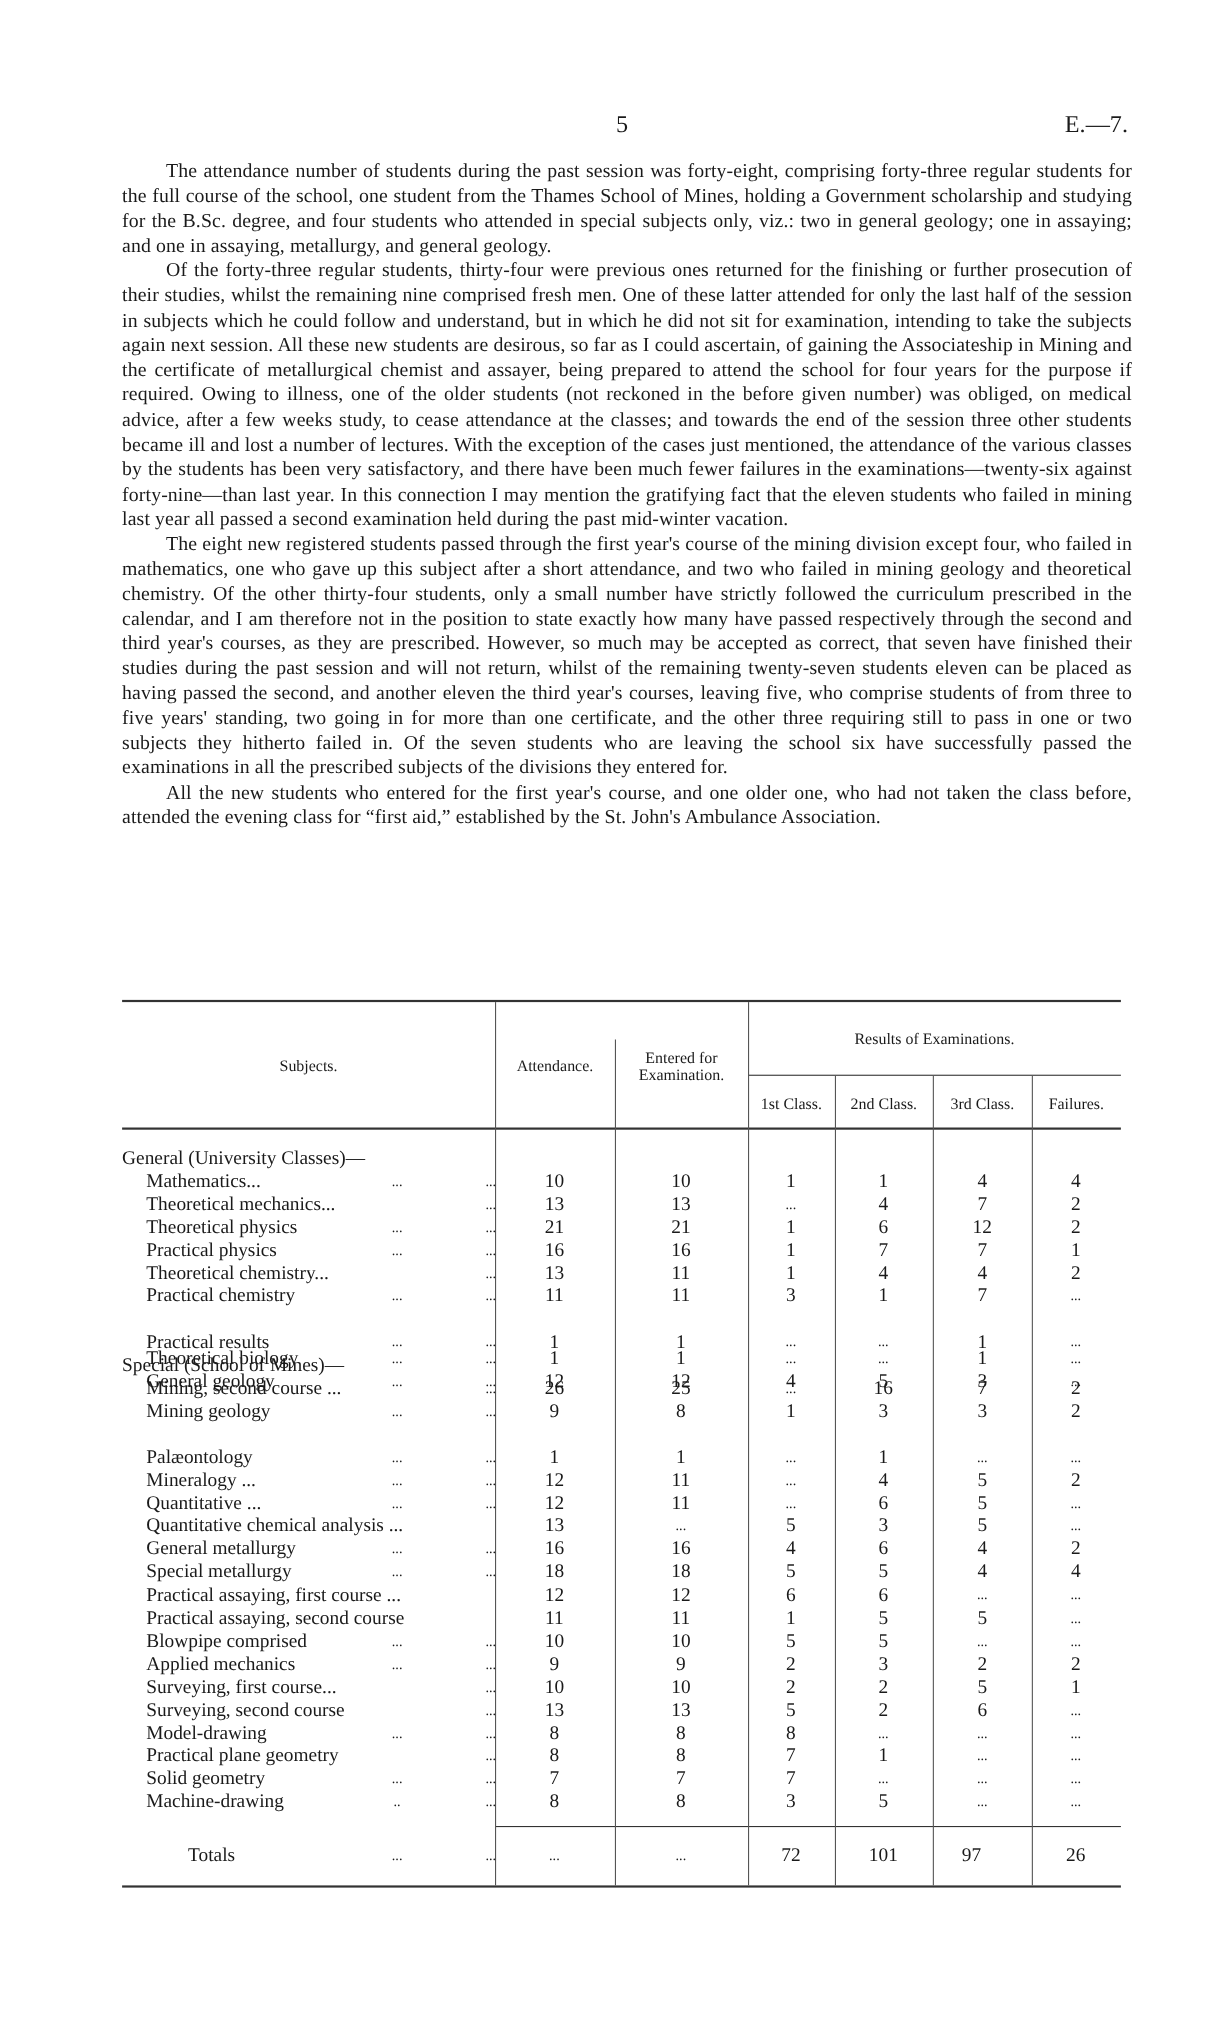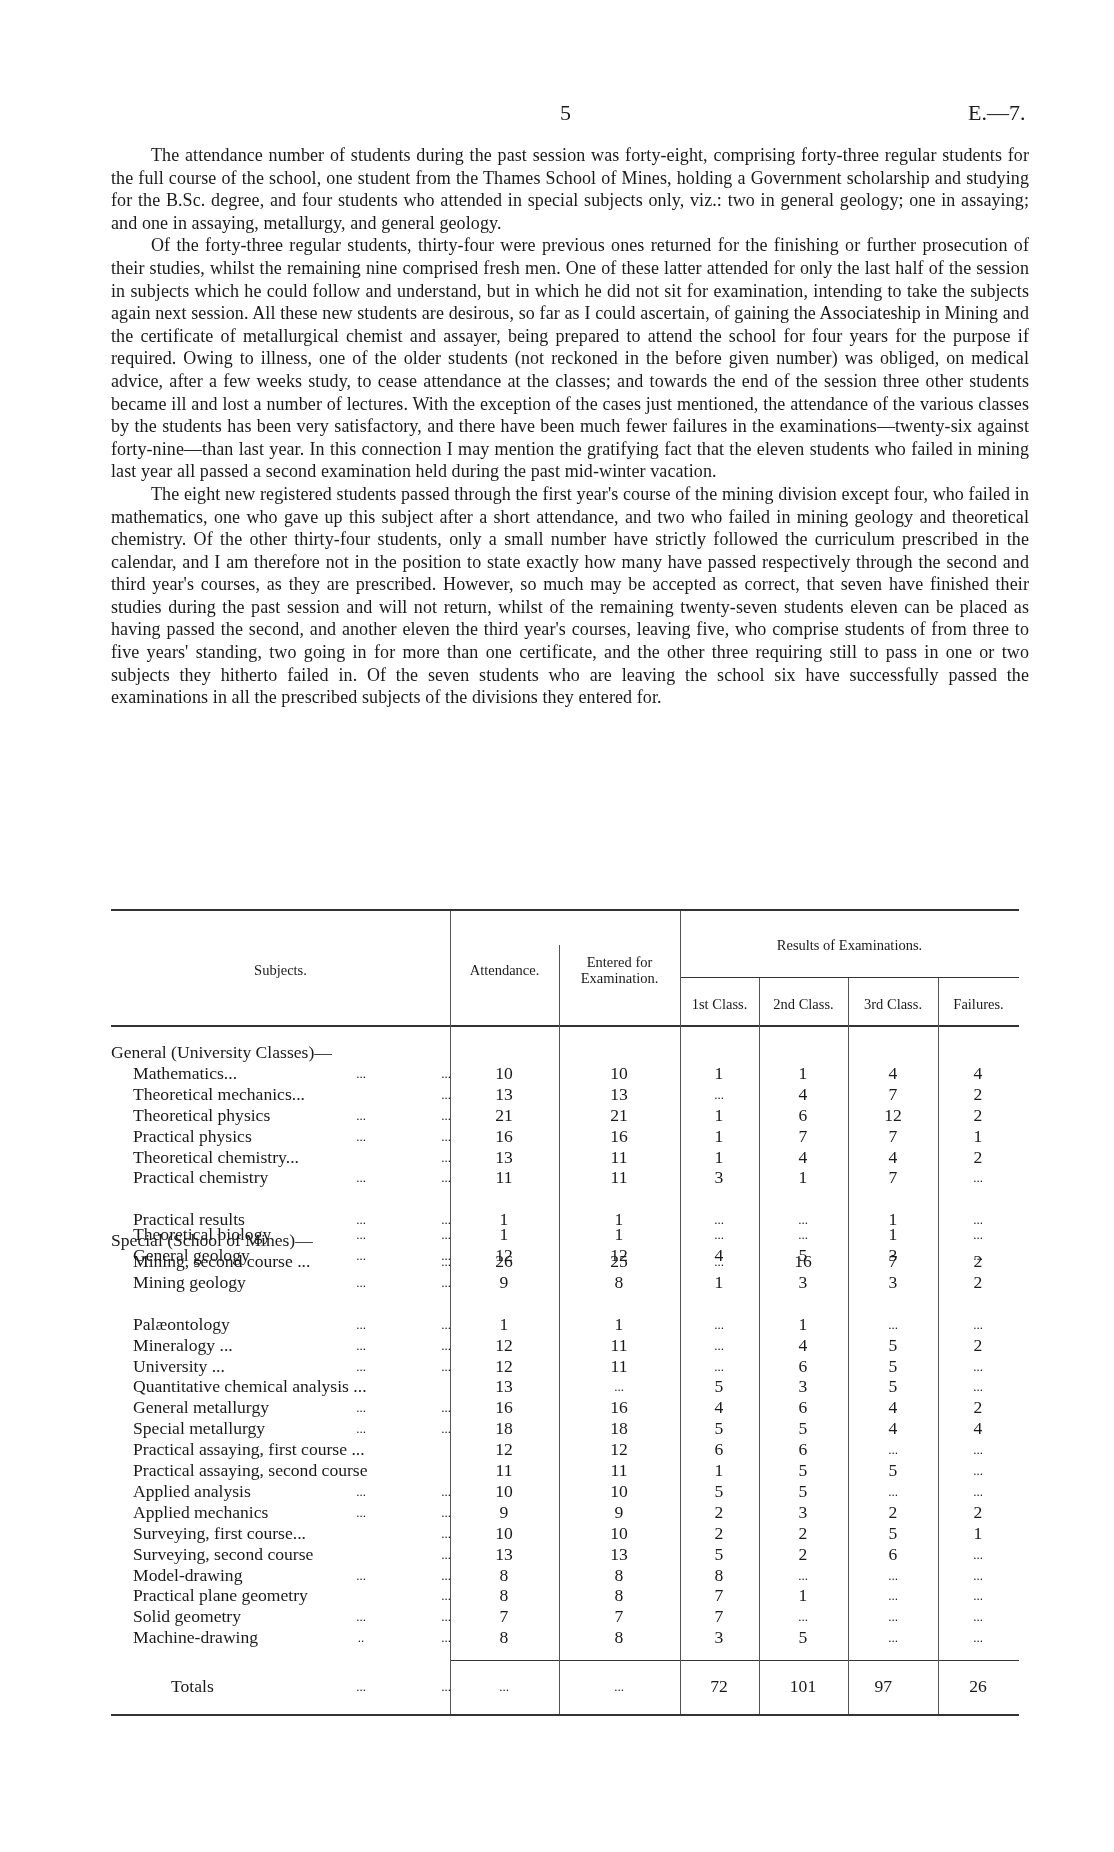--- a/index.html
+++ b/index.html
@@ -32,20 +32,21 @@
 </head>
 <body>
 
 <div id="page-num" class="hdr">5</div>
 <div id="doc-code" class="hdr">E.—7.</div>
 
 <div id="body-text">
   <p>The attendance number of students during the past session was forty-eight, comprising forty-three regular students for the full course of the school, one student from the Thames School of Mines, holding a Government scholarship and studying for the B.Sc. degree, and four students who attended in special subjects only, viz.: two in general geology; one in assaying; and one in assaying, metallurgy, and general geology.</p>
   <p>Of the forty-three regular students, thirty-four were previous ones returned for the finishing or further prosecution of their studies, whilst the remaining nine comprised fresh men. One of these latter attended for only the last half of the session in subjects which he could follow and understand, but in which he did not sit for examination, intending to take the subjects again next session. All these new students are desirous, so far as I could ascertain, of gaining the Associateship in Mining and the certificate of metallurgical chemist and assayer, being prepared to attend the school for four years for the purpose if required. Owing to illness, one of the older students (not reckoned in the before given number) was obliged, on medical advice, after a few weeks study, to cease attendance at the classes; and towards the end of the session three other students became ill and lost a number of lectures. With the exception of the cases just mentioned, the attendance of the various classes by the students has been very satisfactory, and there have been much fewer failures in the examinations—twenty-six against forty-nine—than last year. In this connection I may mention the gratifying fact that the eleven students who failed in mining last year all passed a second examination held during the past mid-winter vacation.</p>
   <p>The eight new registered students passed through the first year's course of the mining division except four, who failed in mathematics, one who gave up this subject after a short attendance, and two who failed in mining geology and theoretical chemistry. Of the other thirty-four students, only a small number have strictly followed the curriculum prescribed in the calendar, and I am therefore not in the position to state exactly how many have passed respectively through the second and third year's courses, as they are prescribed. However, so much may be accepted as correct, that seven have finished their studies during the past session and will not return, whilst of the remaining twenty-seven students eleven can be placed as having passed the second, and another eleven the third year's courses, leaving five, who comprise students of from three to five years' standing, two going in for more than one certificate, and the other three requiring still to pass in one or two subjects they hitherto failed in. Of the seven students who are leaving the school six have successfully passed the examinations in all the prescribed subjects of the divisions they entered for.</p>
+  <p>All the new students who entered for the first year's course, and one older one, who had not taken the class before, attended the evening class for “first aid,” established by the St. John's Ambulance Association.</p>
 </div>
 
 <div>
   <div class="rule" style="left:111px; top:909px; width:908px;"></div>
   <div class="rule" style="left:111px; top:1025px; width:908px;"></div>
   <div class="rule" style="left:680px; top:977px; width:339px; height:1px;"></div>
   <div class="rule" style="left:450px; top:1660px; width:569px; height:1px;"></div>
   <div class="rule" style="left:111px; top:1714px; width:908px;"></div>
 
   <div class="vline" style="left:450px; top:911px; height:803px;"></div>
@@ -208,21 +209,21 @@
         <span class="dots1">...</span>
         <span class="dots2">...</span>
         <span class="c" style="left: 358px; width: 70px;">12</span>
         <span class="c" style="left: 473px; width: 70px;">11</span>
         <span class="c dots" style="left: 573px; width: 70px;">...</span>
         <span class="c" style="left: 657px; width: 70px;">4</span>
         <span class="c" style="left: 747px; width: 70px;">5</span>
         <span class="c" style="left: 832px; width: 70px;">2</span>
       </div>
       <div class="row" style="top: 1355.5px;">
-        <span class="subj indent">University ...</span>
+        <span class="subj indent">Quantitative ...</span>
         <span class="dots1">...</span>
         <span class="dots2">...</span>
         <span class="c" style="left: 358px; width: 70px;">12</span>
         <span class="c" style="left: 473px; width: 70px;">11</span>
         <span class="c dots" style="left: 573px; width: 70px;">...</span>
         <span class="c" style="left: 657px; width: 70px;">6</span>
         <span class="c" style="left: 747px; width: 70px;">5</span>
         <span class="c dots" style="left: 832px; width: 70px;">...</span>
       </div>
       <div class="row" style="top: 1376.4px;">
@@ -268,21 +269,21 @@
       <div class="row" style="top: 1460px;">
         <span class="subj indent">Practical assaying, second course</span>
         <span class="c" style="left: 358px; width: 70px;">11</span>
         <span class="c" style="left: 473px; width: 70px;">11</span>
         <span class="c" style="left: 573px; width: 70px;">1</span>
         <span class="c" style="left: 657px; width: 70px;">5</span>
         <span class="c" style="left: 747px; width: 70px;">5</span>
         <span class="c dots" style="left: 832px; width: 70px;">...</span>
       </div>
       <div class="row" style="top: 1480.9px;">
-        <span class="subj indent">Applied analysis</span>
+        <span class="subj indent">Blowpipe comprised</span>
         <span class="dots1">...</span>
         <span class="dots2">...</span>
         <span class="c" style="left: 358px; width: 70px;">10</span>
         <span class="c" style="left: 473px; width: 70px;">10</span>
         <span class="c" style="left: 573px; width: 70px;">5</span>
         <span class="c" style="left: 657px; width: 70px;">5</span>
         <span class="c dots" style="left: 747px; width: 70px;">...</span>
         <span class="c dots" style="left: 832px; width: 70px;">...</span>
       </div>
       <div class="row" style="top: 1501.8px;">

